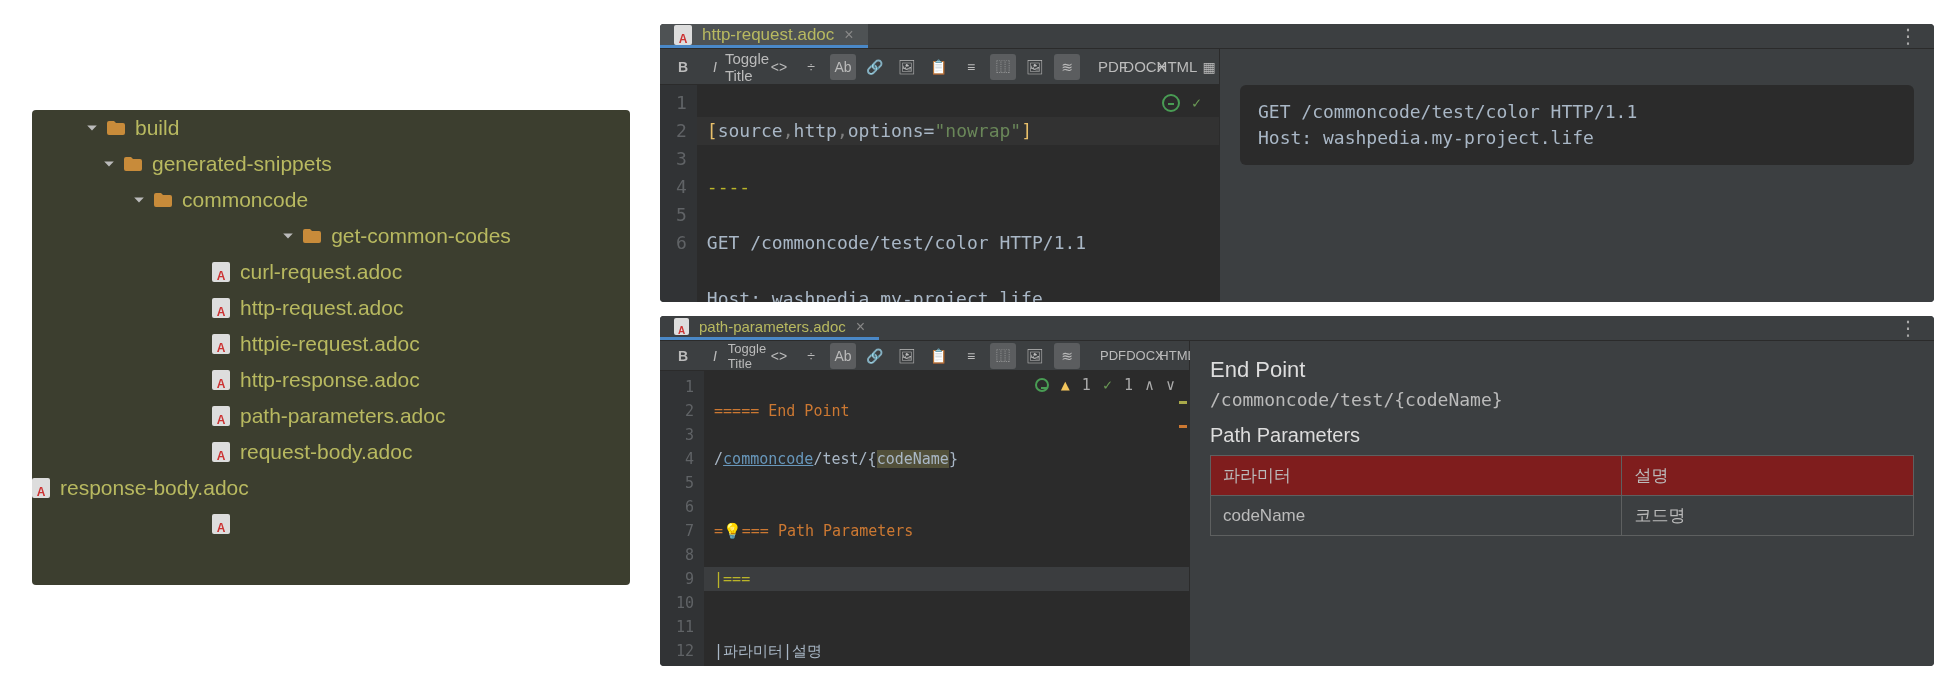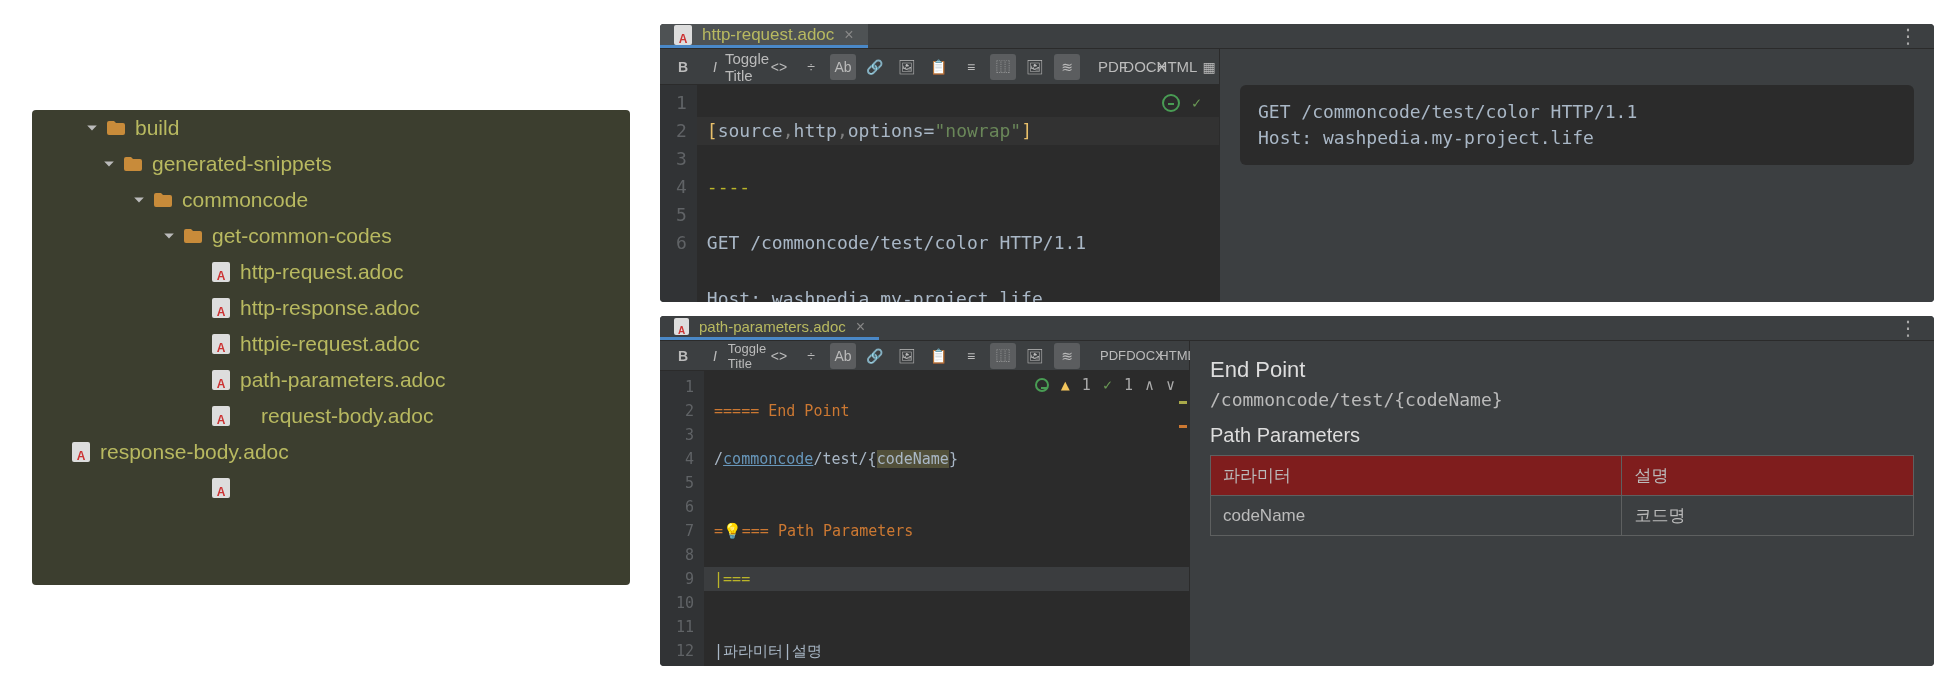--- a/index.html
+++ b/index.html
@@ -217,55 +217,59 @@
           <path d="M1 3 L5 7 L9 3 Z"></path>
         </svg>
       </span>
     <span class="tree-icon folder-icon">
         <svg width="18" height="14" viewBox="0 0 18 14">
           <path d="M0 2 Q0 0 2 0 L7 0 L9 2 L16 2 Q18 2 18 4 L18 12 Q18 14 16 14 L2 14 Q0 14 0 12 Z"></path>
         </svg>
       </span>
     <span>commoncode</span>
   </div>
-  <div class="tree-row" style="padding-left:130px;">
+  <div class="tree-row" style="padding-left:130px;justify-content:center;">
     <span class="chev">
         <svg viewBox="0 0 10 10">
           <path d="M1 3 L5 7 L9 3 Z"></path>
         </svg>
       </span>
     <span class="tree-icon folder-icon">
         <svg width="18" height="14" viewBox="0 0 18 14">
           <path d="M0 2 Q0 0 2 0 L7 0 L9 2 L16 2 Q18 2 18 4 L18 12 Q18 14 16 14 L2 14 Q0 14 0 12 Z"></path>
         </svg>
       </span>
     <span>get-common-codes</span>
   </div>
   <div id="file-rows">
       <div class="tree-row" style="padding-left: 180px;">
         <span class="adoc-icon" style="margin-right: 10px;"></span>
+        <span>curl-request.adoc</span>
+      </div>
+      <div class="tree-row" style="padding-left: 180px;">
+        <span class="adoc-icon" style="margin-right: 10px;"></span>
         <span>http-request.adoc</span>
       </div>
       <div class="tree-row" style="padding-left: 180px;">
         <span class="adoc-icon" style="margin-right: 10px;"></span>
+        <span>httpie-request.adoc</span>
+      </div>
+      <div class="tree-row" style="padding-left: 180px;">
+        <span class="adoc-icon" style="margin-right: 10px;"></span>
         <span>http-response.adoc</span>
       </div>
       <div class="tree-row" style="padding-left: 180px;">
         <span class="adoc-icon" style="margin-right: 10px;"></span>
-        <span>httpie-request.adoc</span>
-      </div>
-      <div class="tree-row" style="padding-left: 180px;">
-        <span class="adoc-icon" style="margin-right: 10px;"></span>
         <span>path-parameters.adoc</span>
       </div>
-      <div class="tree-row" style="padding-left: 180px; gap: 21px;">
+      <div class="tree-row" style="padding-left: 180px;">
         <span class="adoc-icon" style="margin-right: 10px;"></span>
         <span>request-body.adoc</span>
       </div>
-      <div class="tree-row" style=" margin-left: 40px;">
+      <div class="tree-row" style="">
         <span class="adoc-icon" style="margin-right: 10px;"></span>
         <span>response-body.adoc</span>
       </div>
       <div class="tree-row" style="padding-left: 180px;">
         <span class="adoc-icon" style="margin-right: 10px;"></span>
       </div>
     </div>
 </div>
 
 <div class="panel editor1">

